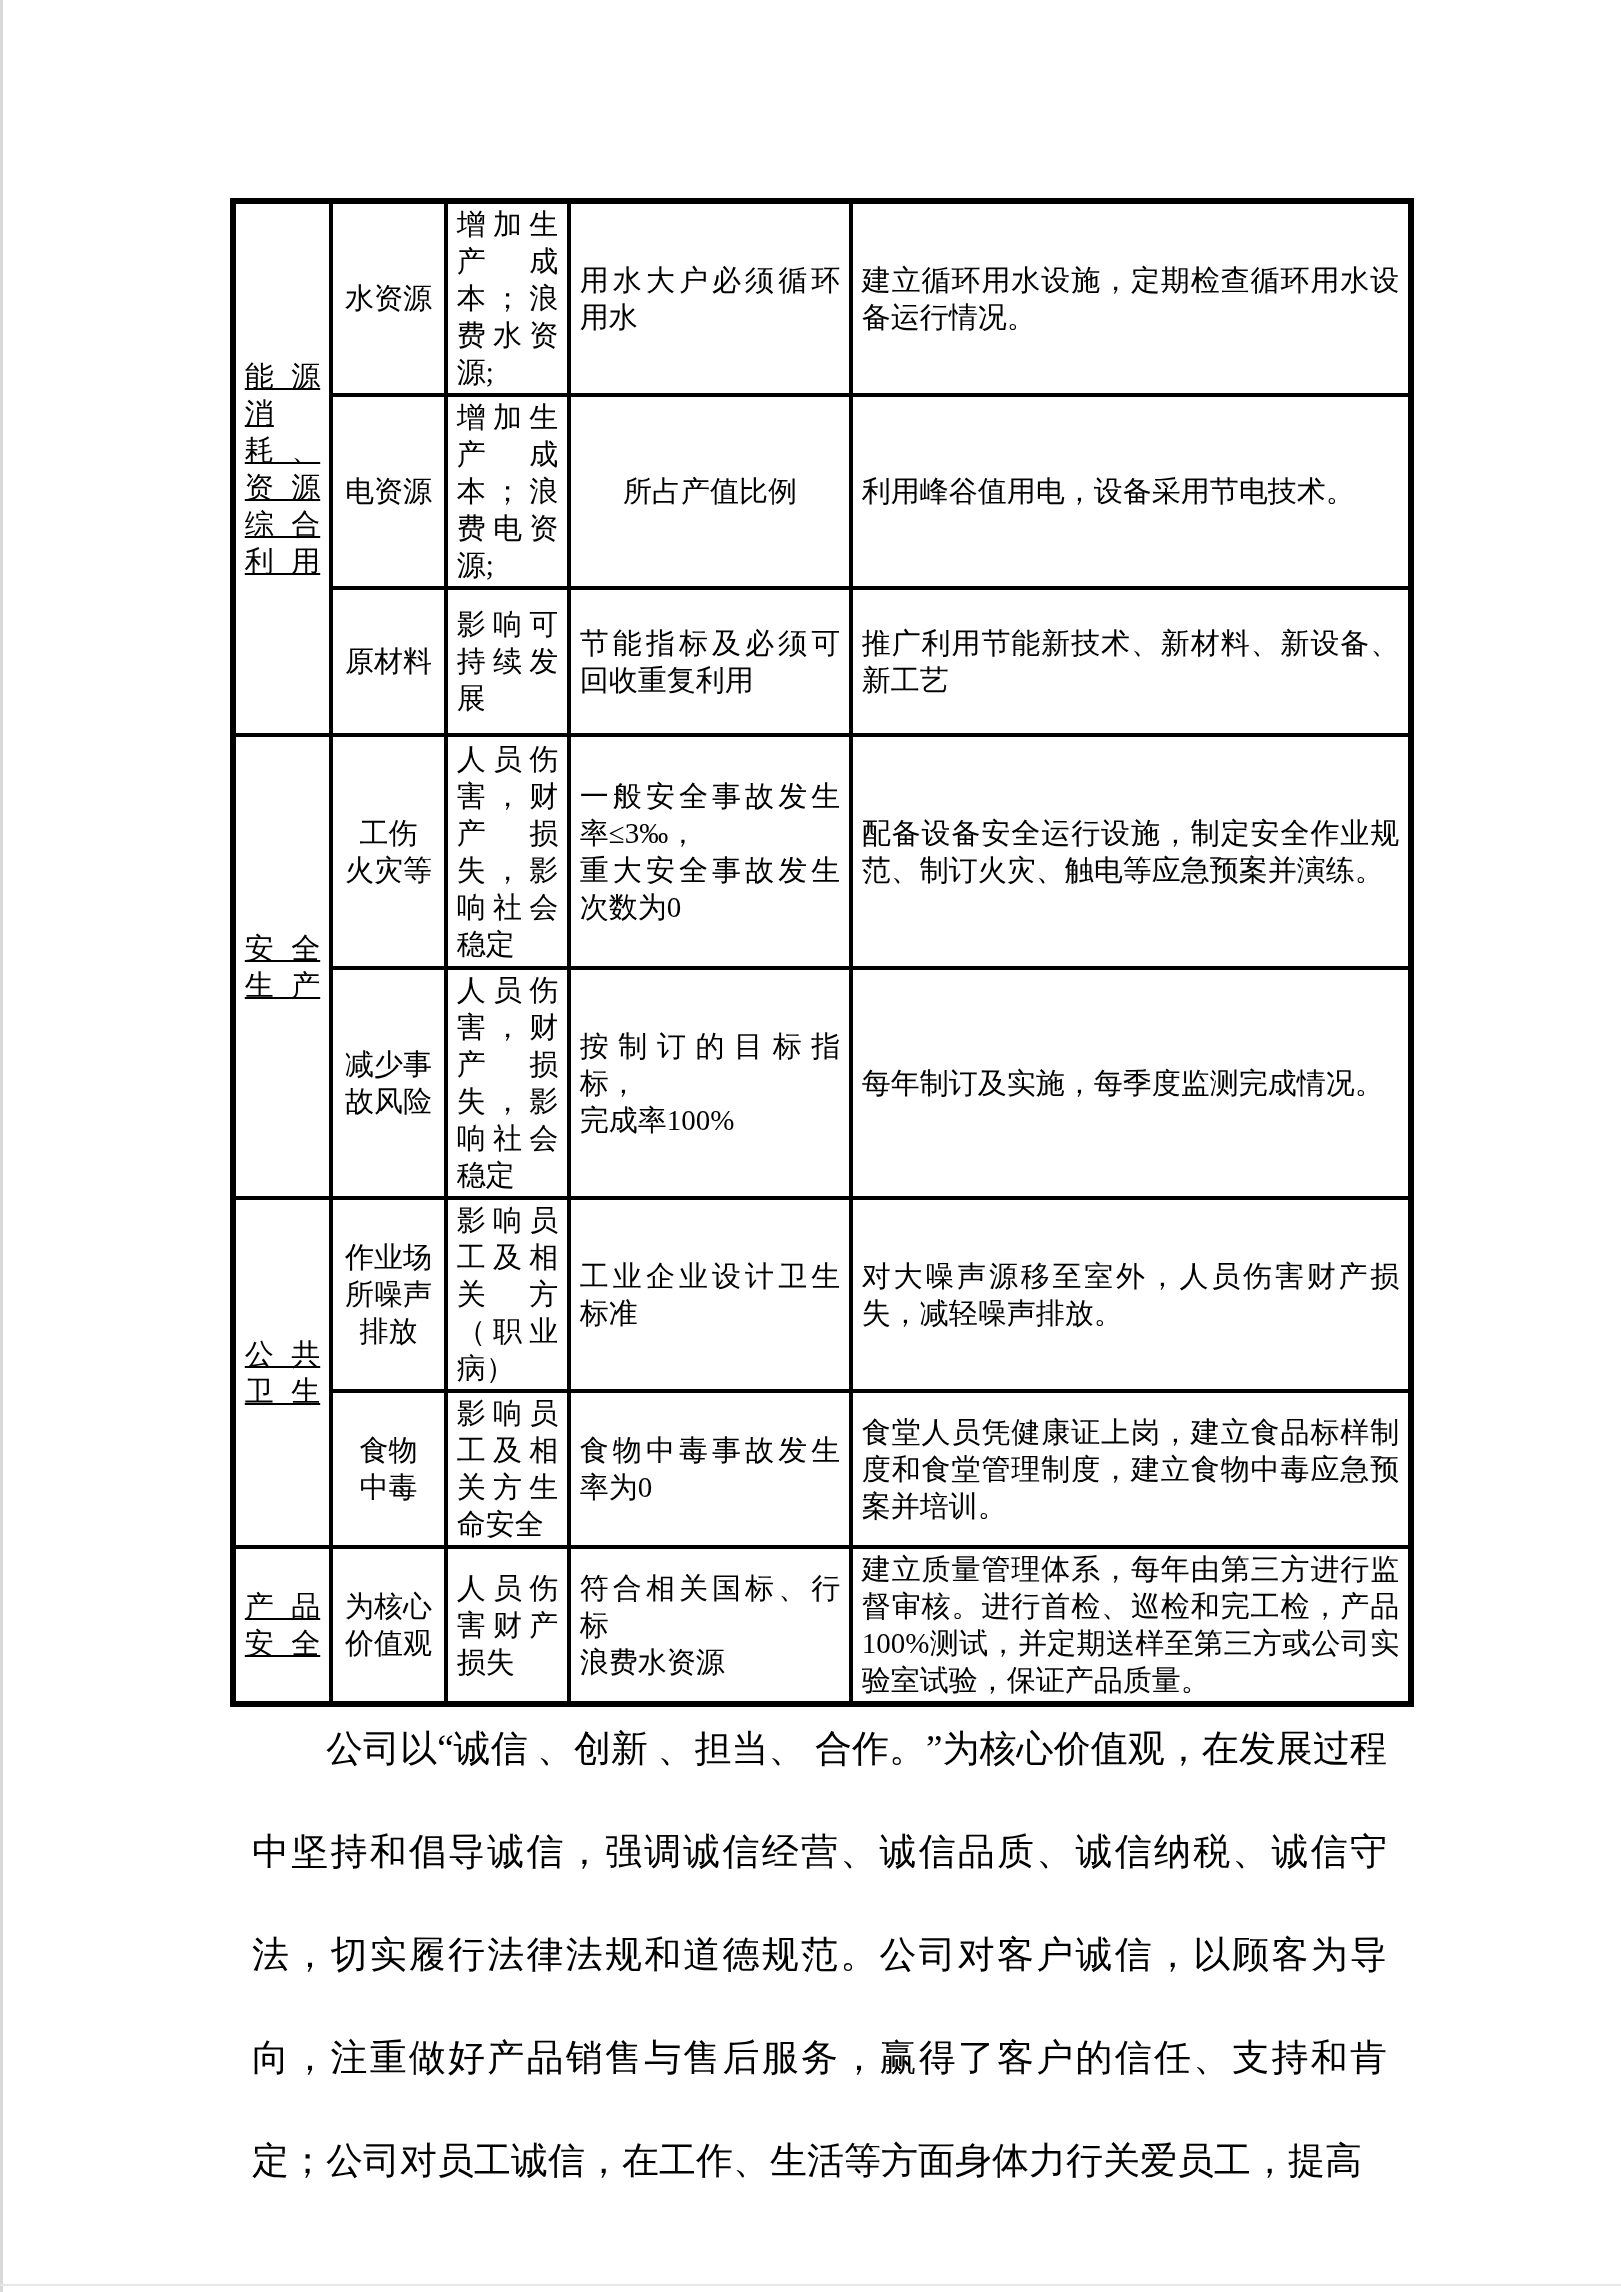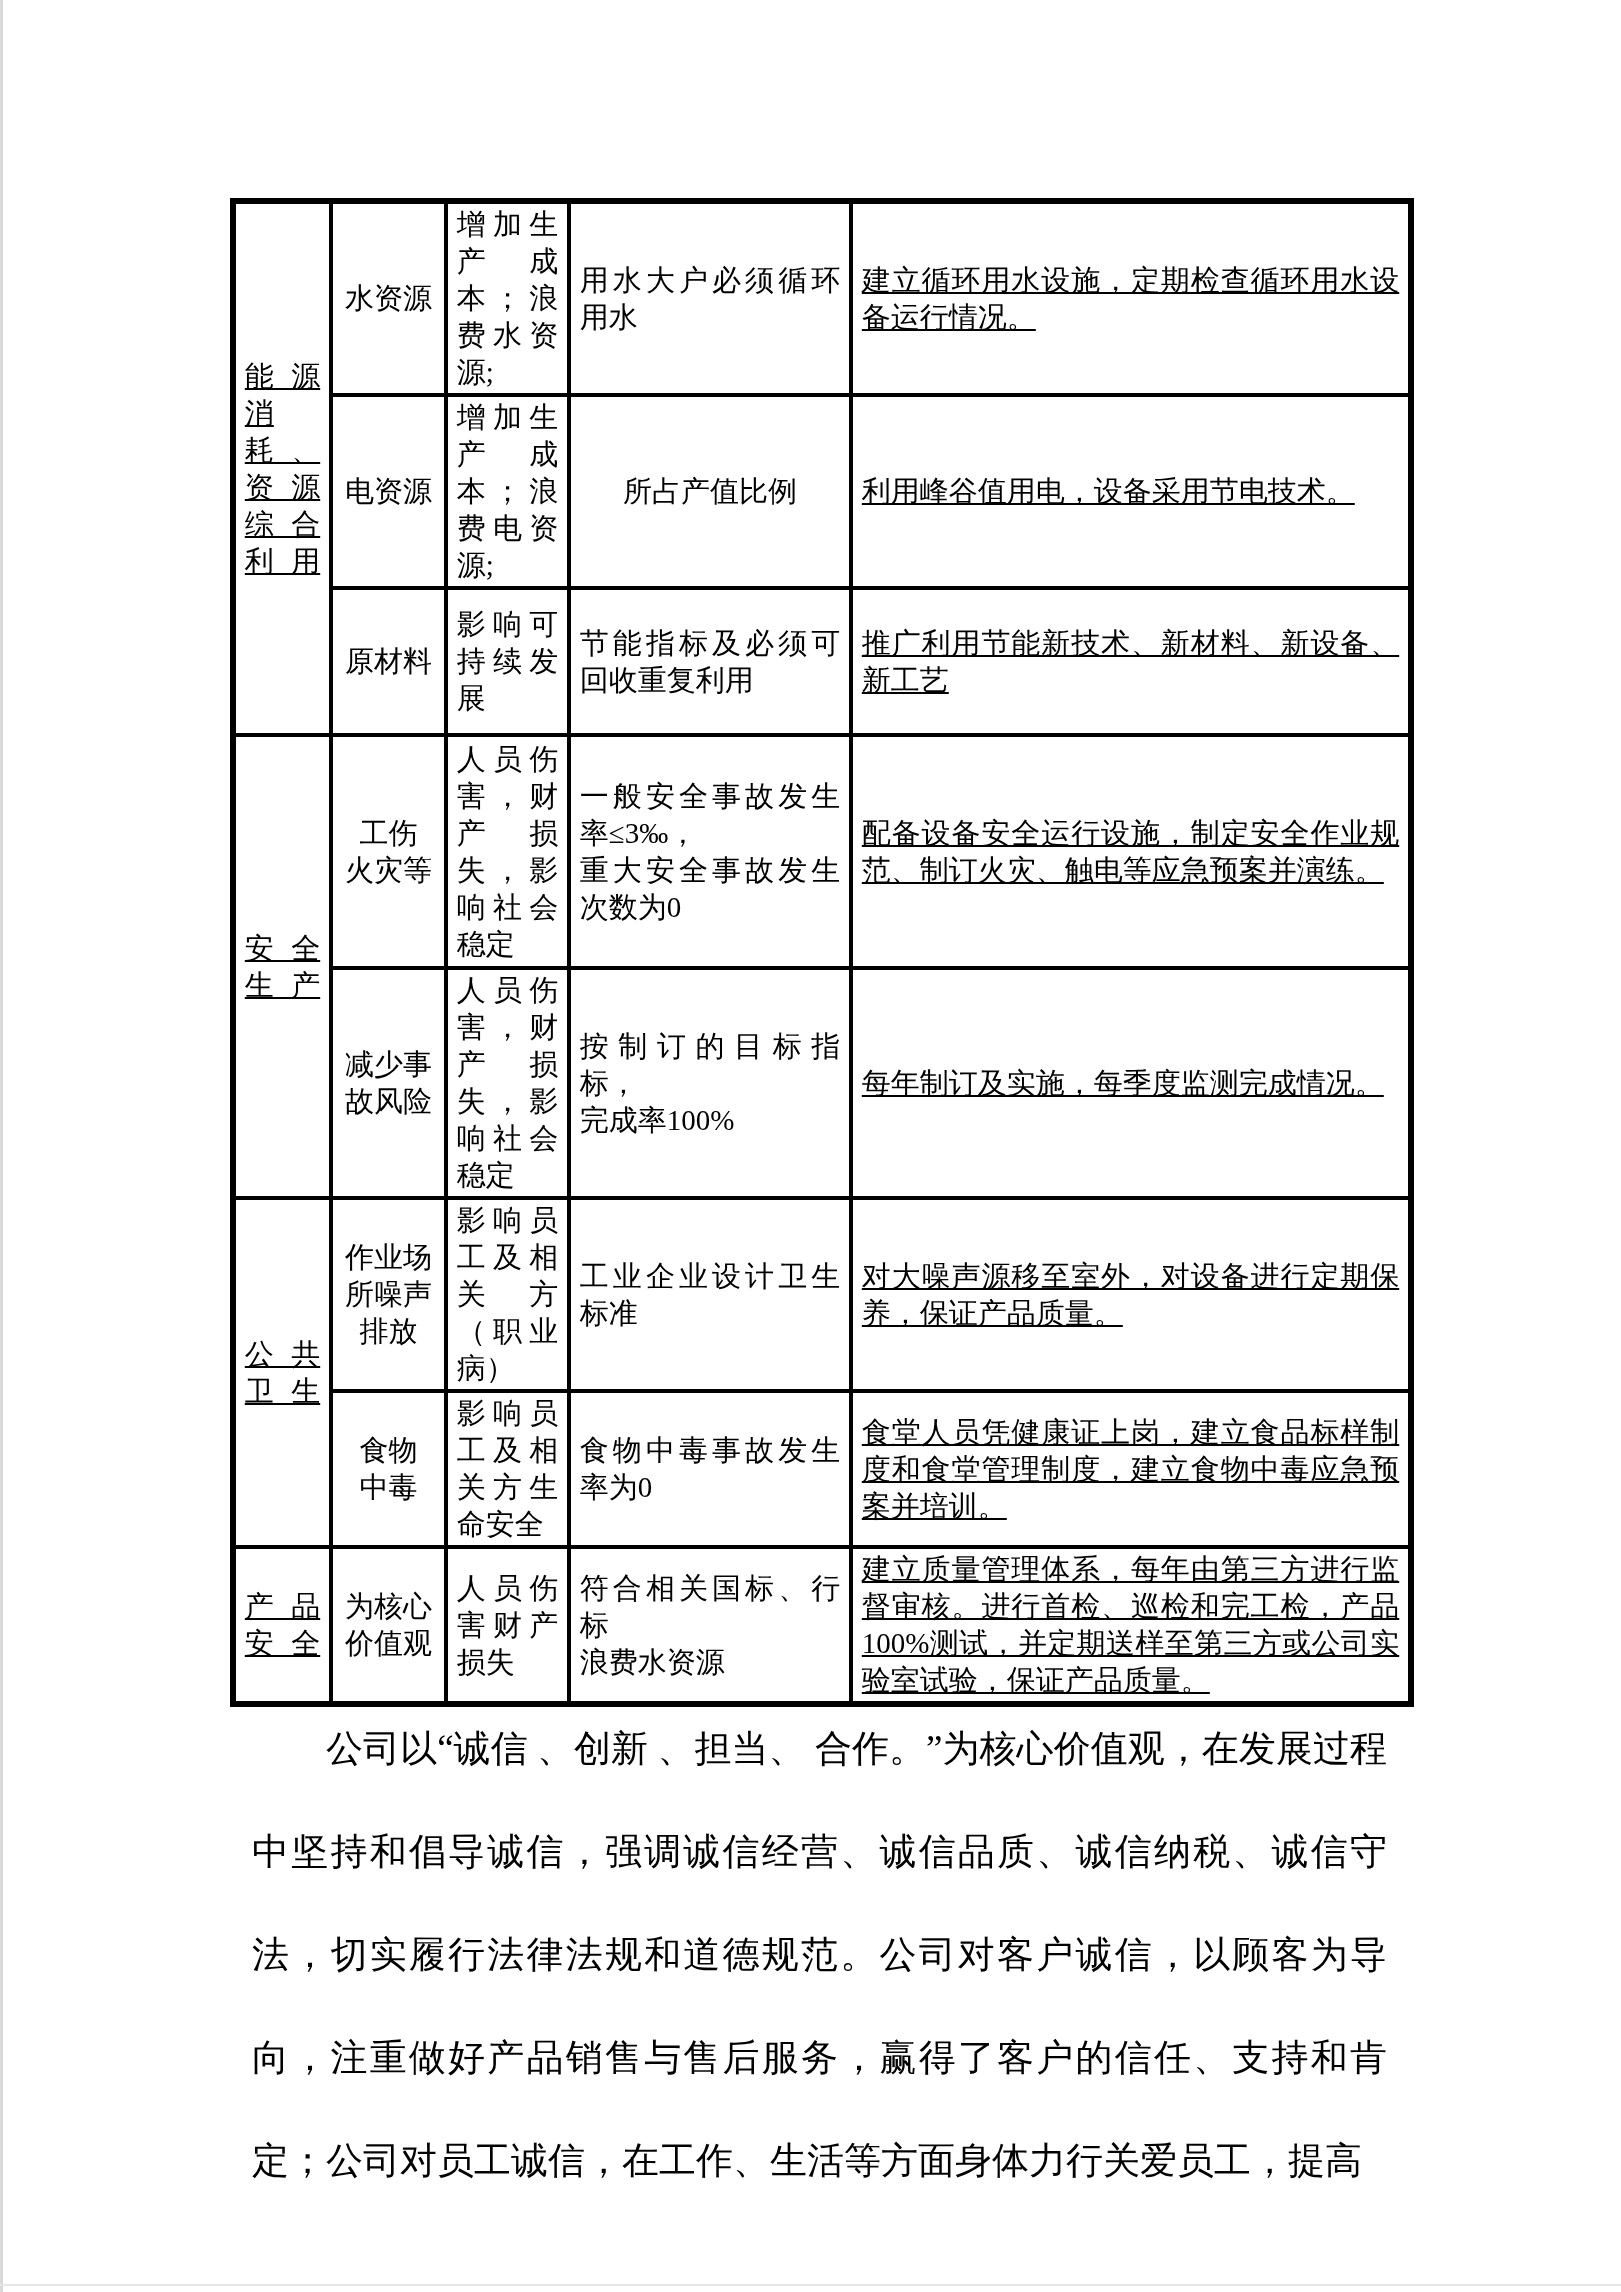--- a/index.html
+++ b/index.html
@@ -69,21 +69,20 @@
     white-space: pre-line;
   }
   td.indicator-cell.center {
     text-align: left;
     text-align-last: center;
     white-space: normal;
   }
   td.measures-cell {
     text-align: justify;
     text-justify: inter-character;
-    text-decoration: underline;
   }
 
   
   .body-paragraph {
     position: absolute;
     left: 252px;
     top: 1697px;
     width: 1135px;
     font-size: 37px;
     line-height: 103px;
@@ -143,21 +142,21 @@
         <td class="impact-cell">人员伤害，财产损失，影响社会稳定</td>
         <td class="indicator-cell">按制订的目标指标，
 完成率100%</td>
         <td class="measures-cell">每年制订及实施，每季度监测完成情况。</td>
       </tr>
       <tr style="height:185px">
         <td class="group-cell" rowspan="2">公共卫生</td>
         <td class="item-cell">作业场所噪声排放</td>
         <td class="impact-cell">影响员工及相关方（职业病）</td>
         <td class="indicator-cell">工业企业设计卫生标准</td>
-        <td class="measures-cell">对大噪声源移至室外，对设备进行定期保养，保证产品质量。</td>
+        <td class="measures-cell">对大噪声源移至室外，人员伤害财产损失，减轻噪声排放。</td>
       </tr>
       <tr style="height:152px">
         <td class="item-cell">食物
 中毒</td>
         <td class="impact-cell">影响员工及相关方生命安全</td>
         <td class="indicator-cell">食物中毒事故发生率为0</td>
         <td class="measures-cell">食堂人员凭健康证上岗，建立食品标样制度和食堂管理制度，建立食物中毒应急预案并培训。</td>
       </tr>
       <tr style="height:150px">
         <td class="group-cell">产品安全</td>

